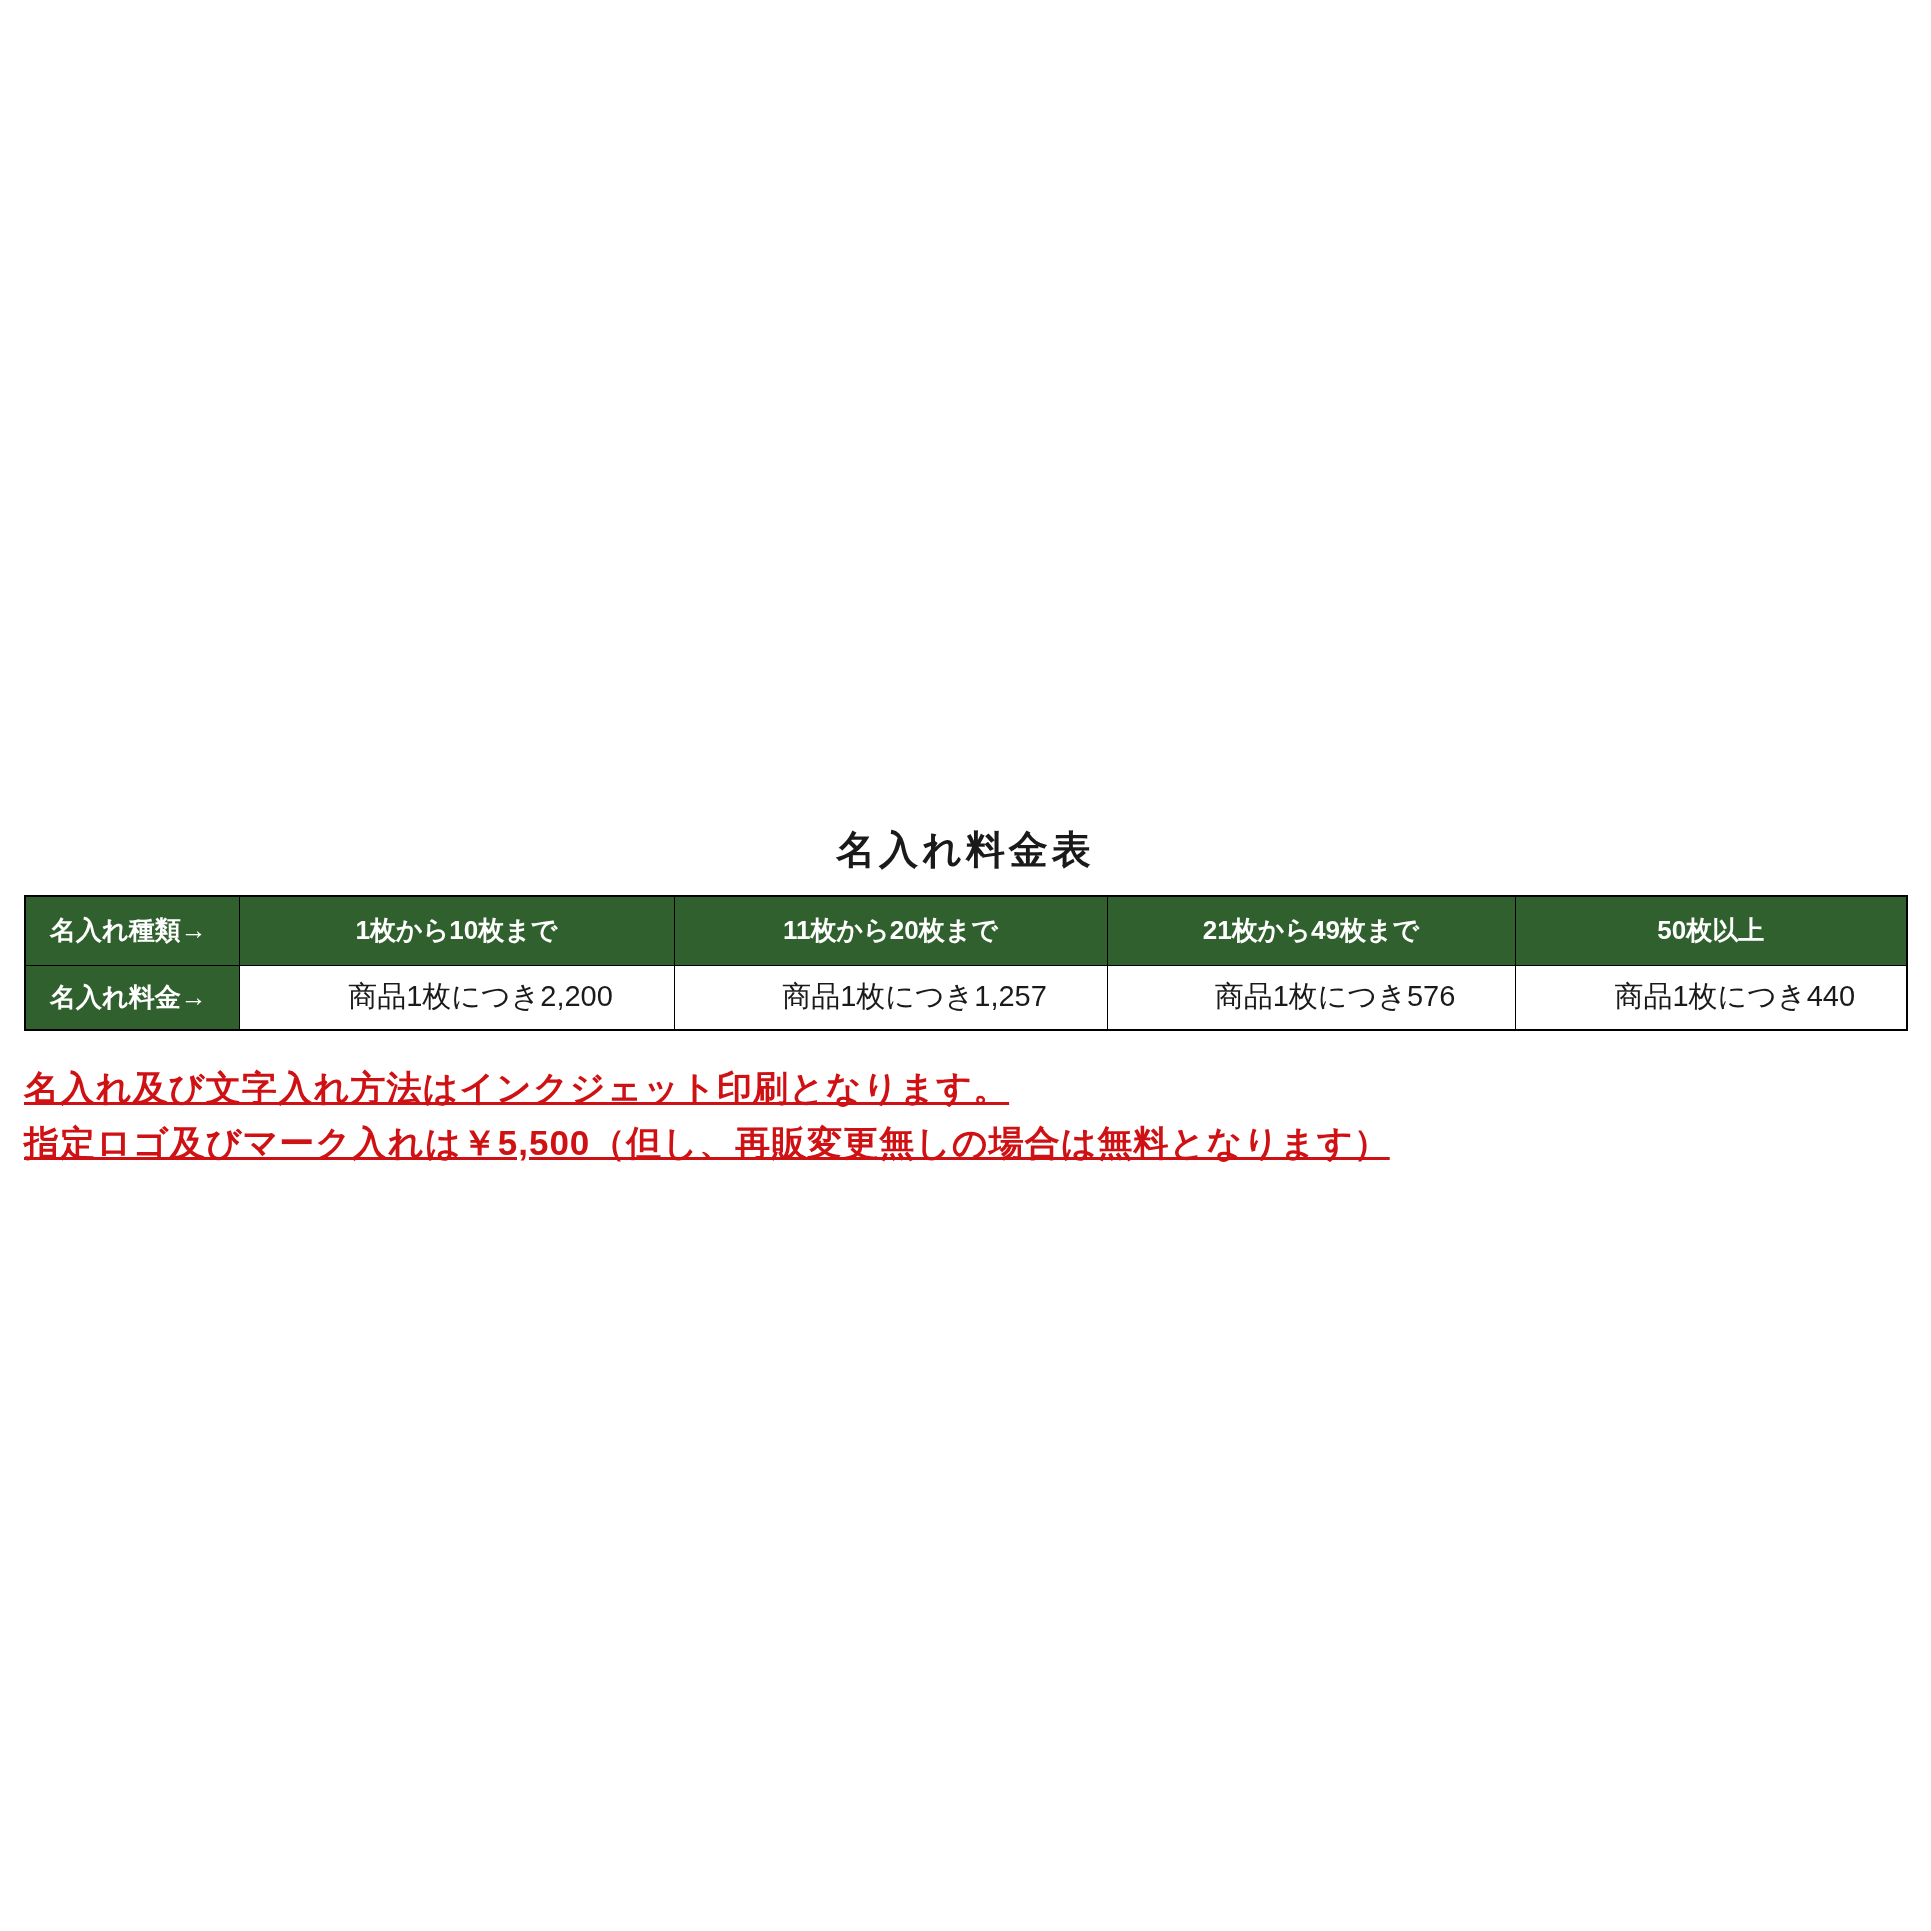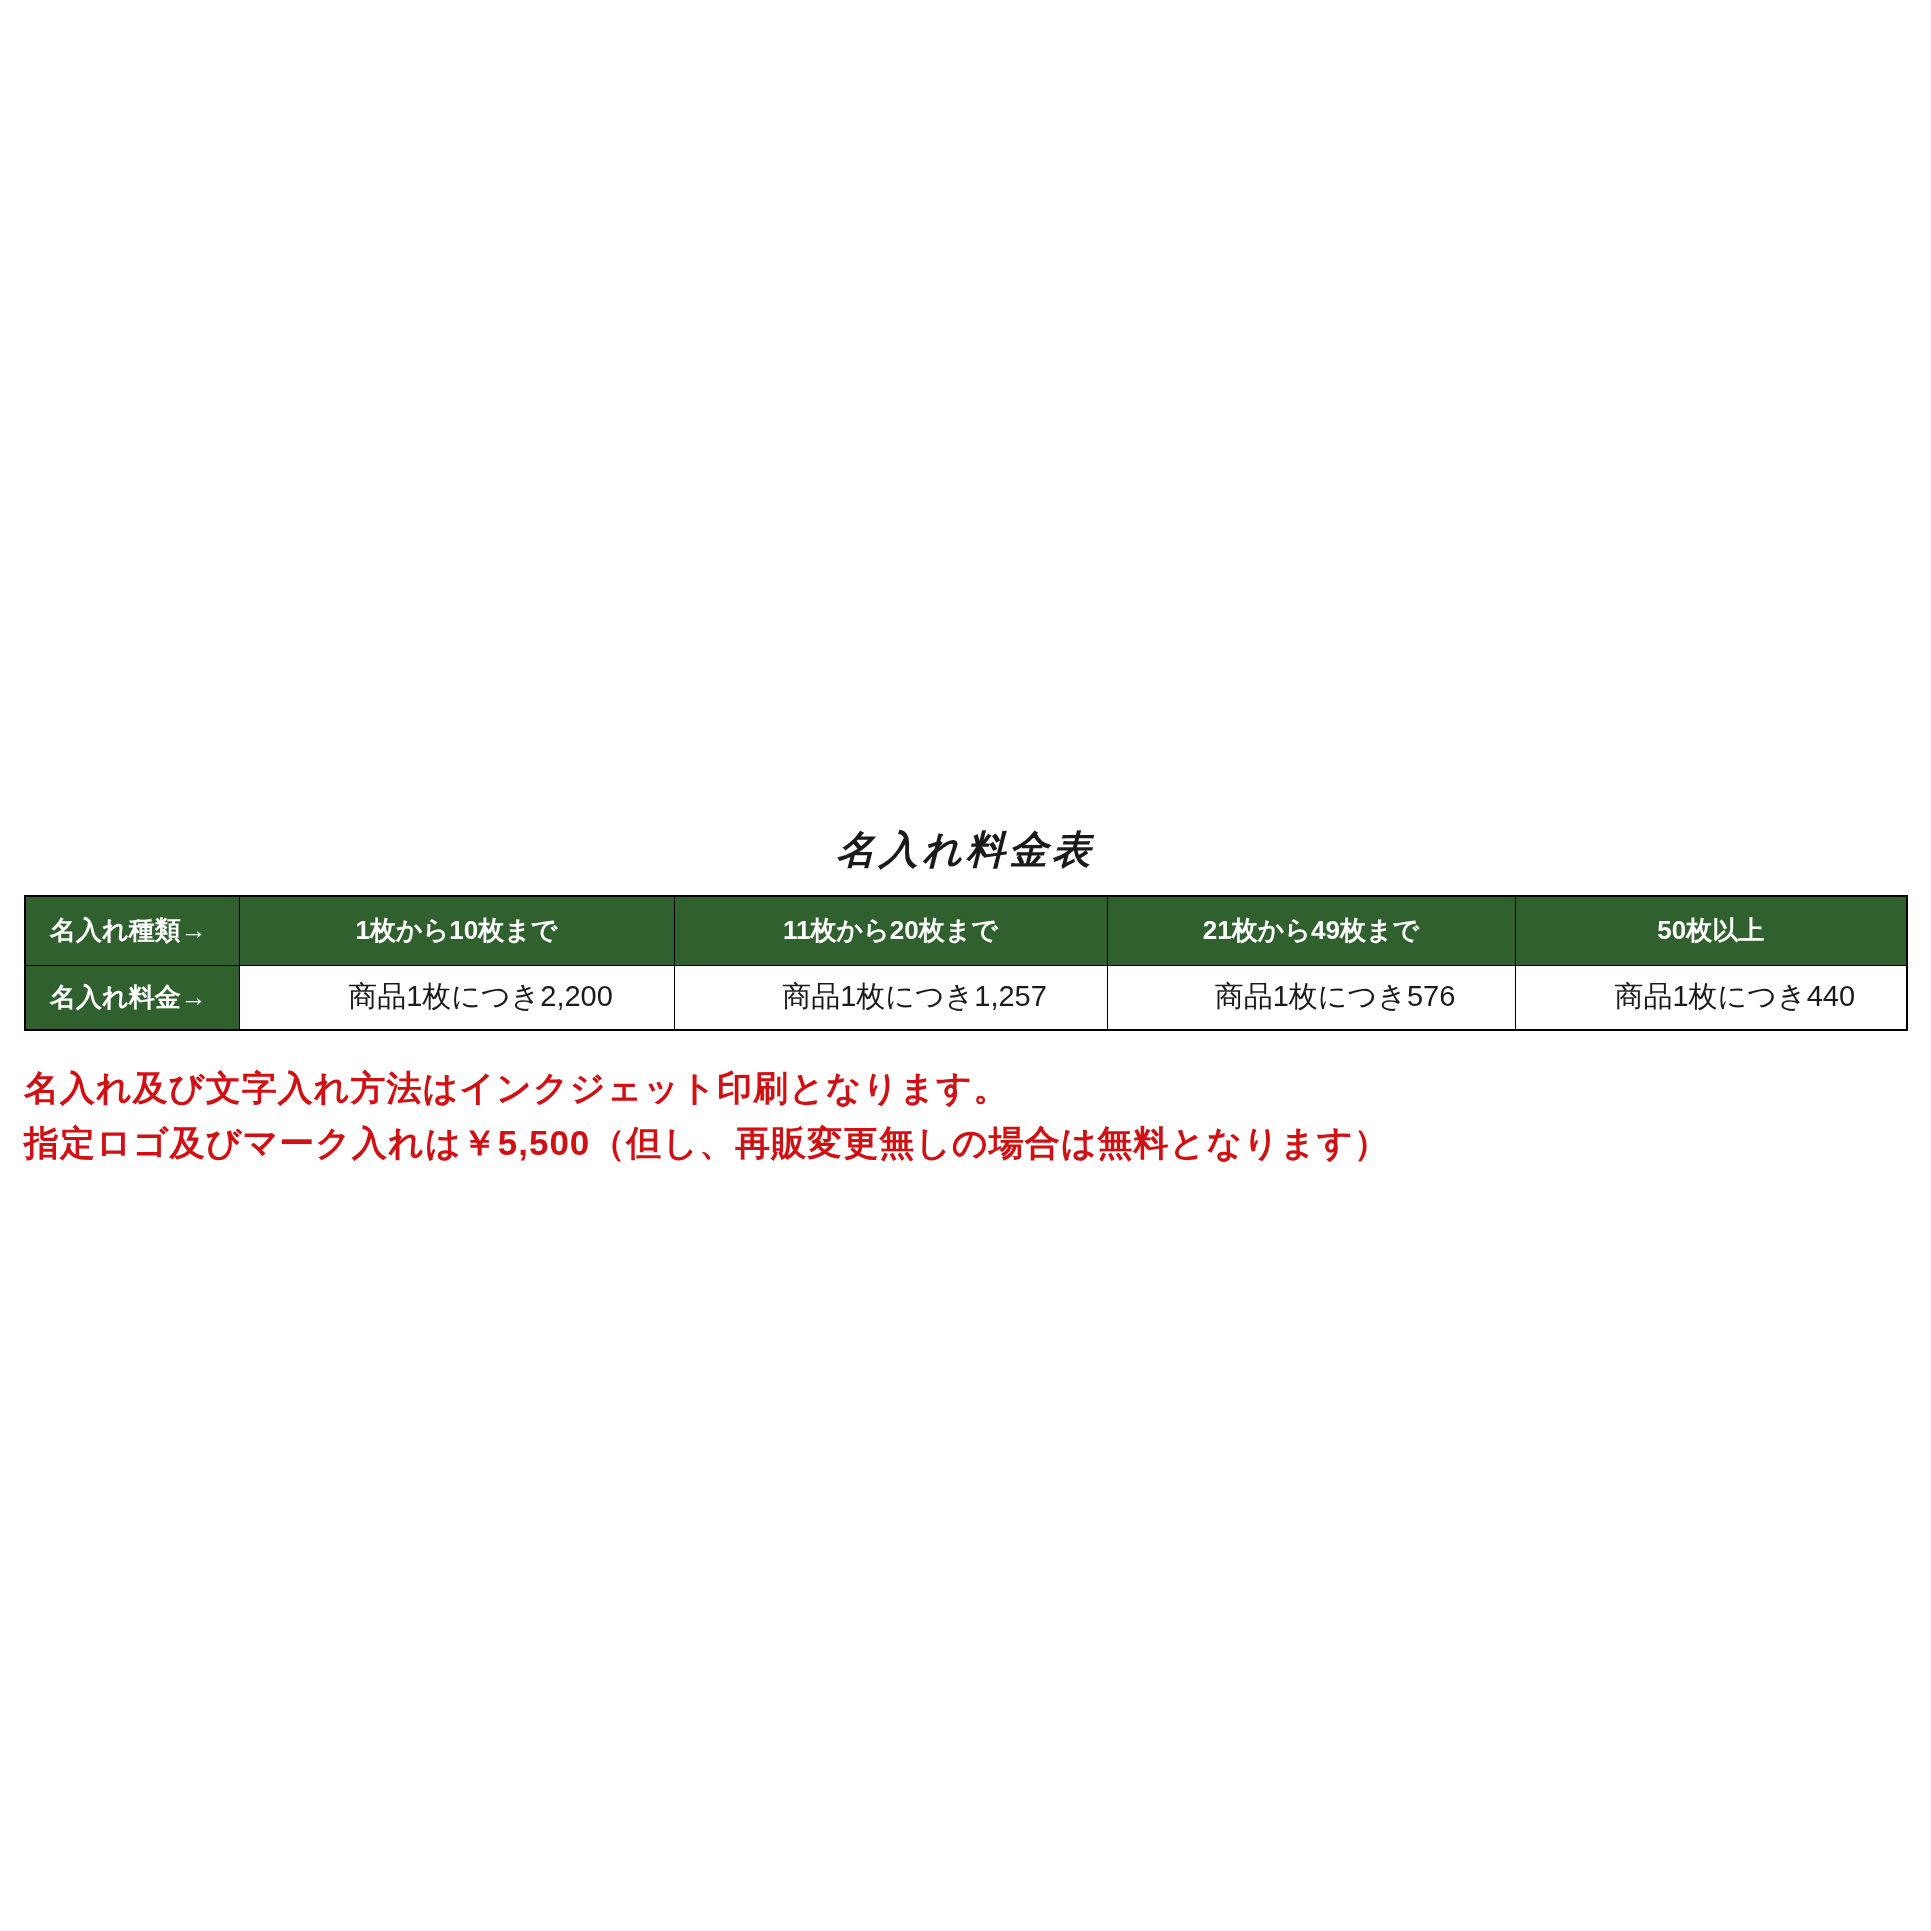--- a/index.html
+++ b/index.html
@@ -21,21 +21,20 @@
   .page-title {
     position: absolute;
     top: 823px;
     left: 0;
     width: 100%;
     text-align: center;
     font-size: 39px;
     font-weight: bold;
     color: #1a1a1a;
     letter-spacing: 3.9px;
-    font-style: italic;
   }
   table.pricing-table {
     position: absolute;
     top: 895px;
     left: 24px;
     width: 1883px;
     border-collapse: collapse;
     table-layout: fixed;
     border: 2.9px solid #000000;
   }
@@ -74,20 +73,21 @@
     top: 1060px;
     left: 24px;
     width: 1873px;
   }
   .notes p {
     color: #d01114;
     font-size: 35px;
     font-weight: bold;
     line-height: 55px;
     letter-spacing: 1px;
+    text-decoration: underline;
   }
 </style>
 </head>
 <body>
 
 <div class="canvas">
 
   <div class="page-title">名入れ料金表</div>
 
   <table class="pricing-table">

